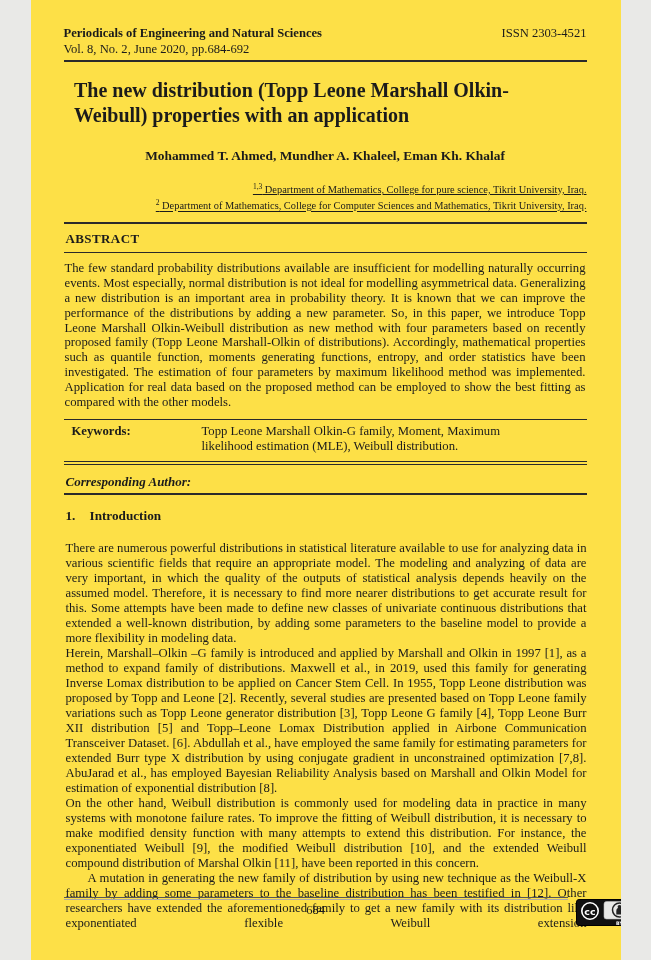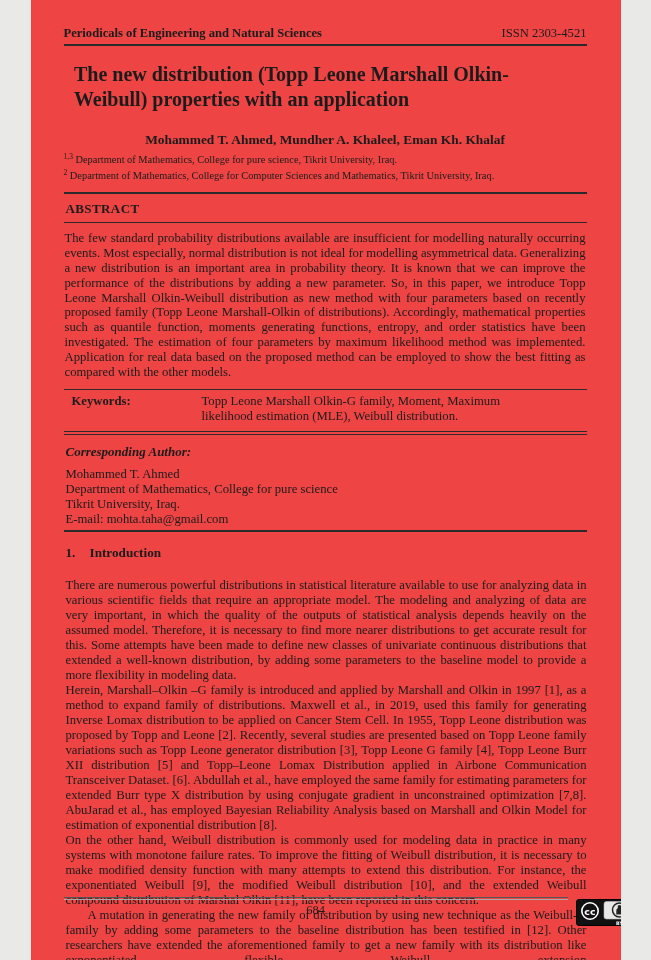--- a/index.html
+++ b/index.html
@@ -1,20 +1,20 @@
 <!DOCTYPE html>
 <html><head>
 <meta charset="utf-8">
 <style>
   html,body{margin:0;padding:0;background:#e9e9e7;}
   .page{
     position:relative;
     width:590px;height:960px;
     margin:0 auto;
-    background:#ef4444;
+    background:#fde047;
     box-sizing:border-box;
     padding:26px 34px 0 33px;
     font-family:"Liberation Serif","DejaVu Serif",serif;
     color:#1b1b1b;
     overflow:hidden;
   }
   
   .journal-header{border-bottom:2px solid #2a2a2a;padding-bottom:3px;}
   .jh-row{display:flex;justify-content:space-between;align-items:baseline;}
   .jh-name{font-weight:bold;font-size:12.6px;line-height:15px;}
@@ -22,21 +22,21 @@
   .jh-vol{font-size:12.6px;line-height:15px;margin-top:1px;}
   
   .paper-title{
     margin:16px auto 0;
     font-weight:bold;
     font-size:20px;
     line-height:25px;
     width:96%;
   }
   .authors{margin-top:20px;text-align:center;font-weight:bold;font-size:13.4px;line-height:16px;}
-  .affiliations{margin-top:2px;text-align:left;font-size:10.4px;line-height:13px;}
+  .affiliations{margin-top:16px;text-align:right;font-size:10.4px;line-height:13px;text-decoration:underline;}
   .affiliations sup{font-size:7.5px;}
   
   .abstract-box{margin-top:9px;border-top:2.5px solid #2a2a2a;}
   .abstract-heading{
     font-weight:bold;font-size:13px;letter-spacing:.4px;
     padding:7px 2px 5px;border-bottom:1.5px solid #2a2a2a;
   }
   .abstract-text{
     font-size:12.7px;line-height:14.9px;text-align:justify;
     padding:8px 1px 9px;border-bottom:1.5px solid #2a2a2a;margin:0;
@@ -72,20 +72,21 @@
 </head>
 <body>
 
 <div class="page">
 
   <div class="journal-header">
     <div class="jh-row">
       <span class="jh-name">Periodicals of Engineering and Natural Sciences</span>
       <span class="jh-issn">ISSN 2303-4521</span>
     </div>
+    <div class="jh-vol">Vol. 8, No. 2, June 2020, pp.684-692</div>
   </div>
 
   <div class="paper-title">The new distribution (Topp Leone Marshall Olkin-Weibull) properties with an application</div>
   <div class="authors">Mohammed T. Ahmed, Mundher A. Khaleel, Eman Kh. Khalaf</div>
   <div class="affiliations">
     <div><sup>1,3</sup><span> Department of Mathematics, College for pure science, Tikrit University, Iraq.</span></div>
     <div><sup>2</sup><span> Department of Mathematics, College for Computer Sciences and Mathematics, Tikrit University, Iraq.</span></div>
   </div>
 
   <div class="abstract-box">
@@ -93,26 +94,20 @@
     <p class="abstract-text">The few standard probability distributions available are insufficient for modelling naturally occurring events. Most especially, normal distribution is not ideal for modelling asymmetrical data. Generalizing a new distribution is an important area in probability theory.  It is known that we can improve the performance of the distributions by adding a new parameter. So, in this paper, we introduce Topp Leone Marshall Olkin-Weibull distribution as new method with four parameters based on recently proposed family (Topp Leone Marshall-Olkin of distributions). Accordingly, mathematical properties such as quantile function, moments generating functions, entropy, and order statistics have been investigated. The estimation of four parameters by maximum likelihood method was implemented. Application for real data based on the proposed method can be employed to show the best fitting as compared with the other models.</p>
     <div class="keywords-row">
       <span class="kw-label"><b>Keywords</b><span>:</span></span>
       <span class="kw-value">Topp Leone Marshall Olkin-G family, Moment, Maximum likelihood estimation (MLE), Weibull distribution.</span>
     </div>
     <div class="double-rule"></div>
   </div>
 
   <div class="corresponding">
     <div class="ca-heading">Corresponding Author:</div>
-    <div class="ca-lines">
-      <div class="ca-line">Mohammed T. Ahmed</div>
-      <div class="ca-line">Department of Mathematics, College for pure science</div>
-      <div class="ca-line">Tikrit University, Iraq.</div>
-      <div class="ca-line">E-mail: mohta.taha@gmail.com</div>
-    </div>
   </div>
 
   <div class="section-heading">
     <span class="sh-num">1.</span>
     <span>Introduction</span>
   </div>
   <div class="intro">
     <p>There are numerous powerful distributions in statistical literature available to use for analyzing data in various scientific fields that require an appropriate model. The modeling and analyzing of data are very important, in which the quality of the outputs of statistical analysis depends heavily on the assumed model. Therefore, it is necessary to find more nearer distributions to get accurate result for this. Some attempts have been made to define new classes of univariate continuous distributions that extended a well-known distribution, by adding some parameters to the baseline model to provide a more flexibility in modeling data.</p>
     <p>Herein, Marshall–Olkin –G family is introduced and applied by Marshall and Olkin in 1997 [1], as a method to expand family of distributions. Maxwell et al., in 2019, used this family for generating Inverse Lomax distribution to be applied on Cancer Stem Cell. In 1955, Topp Leone distribution was proposed by Topp and Leone [2]. Recently, several studies are presented based on Topp Leone family variations such as Topp Leone generator distribution [3], Topp Leone G family [4], Topp Leone Burr XII distribution [5] and Topp–Leone Lomax Distribution applied in Airbone Communication Transceiver Dataset.  [6]. Abdullah et al., have employed the same family for estimating parameters for extended Burr type X distribution by using conjugate gradient in unconstrained optimization [7,8]. AbuJarad et al., has employed Bayesian Reliability Analysis based on Marshall and Olkin Model for estimation of exponential distribution [8].</p>
     <p>On the other hand, Weibull distribution is commonly used for modeling data in practice in many systems with monotone failure rates. To improve the fitting of Weibull distribution, it is necessary to make modified density function with many attempts to extend this distribution. For instance, the exponentiated Weibull [9], the modified Weibull distribution [10], and the extended Weibull compound distribution of Marshal Olkin [11], have been reported in this concern.</p>

